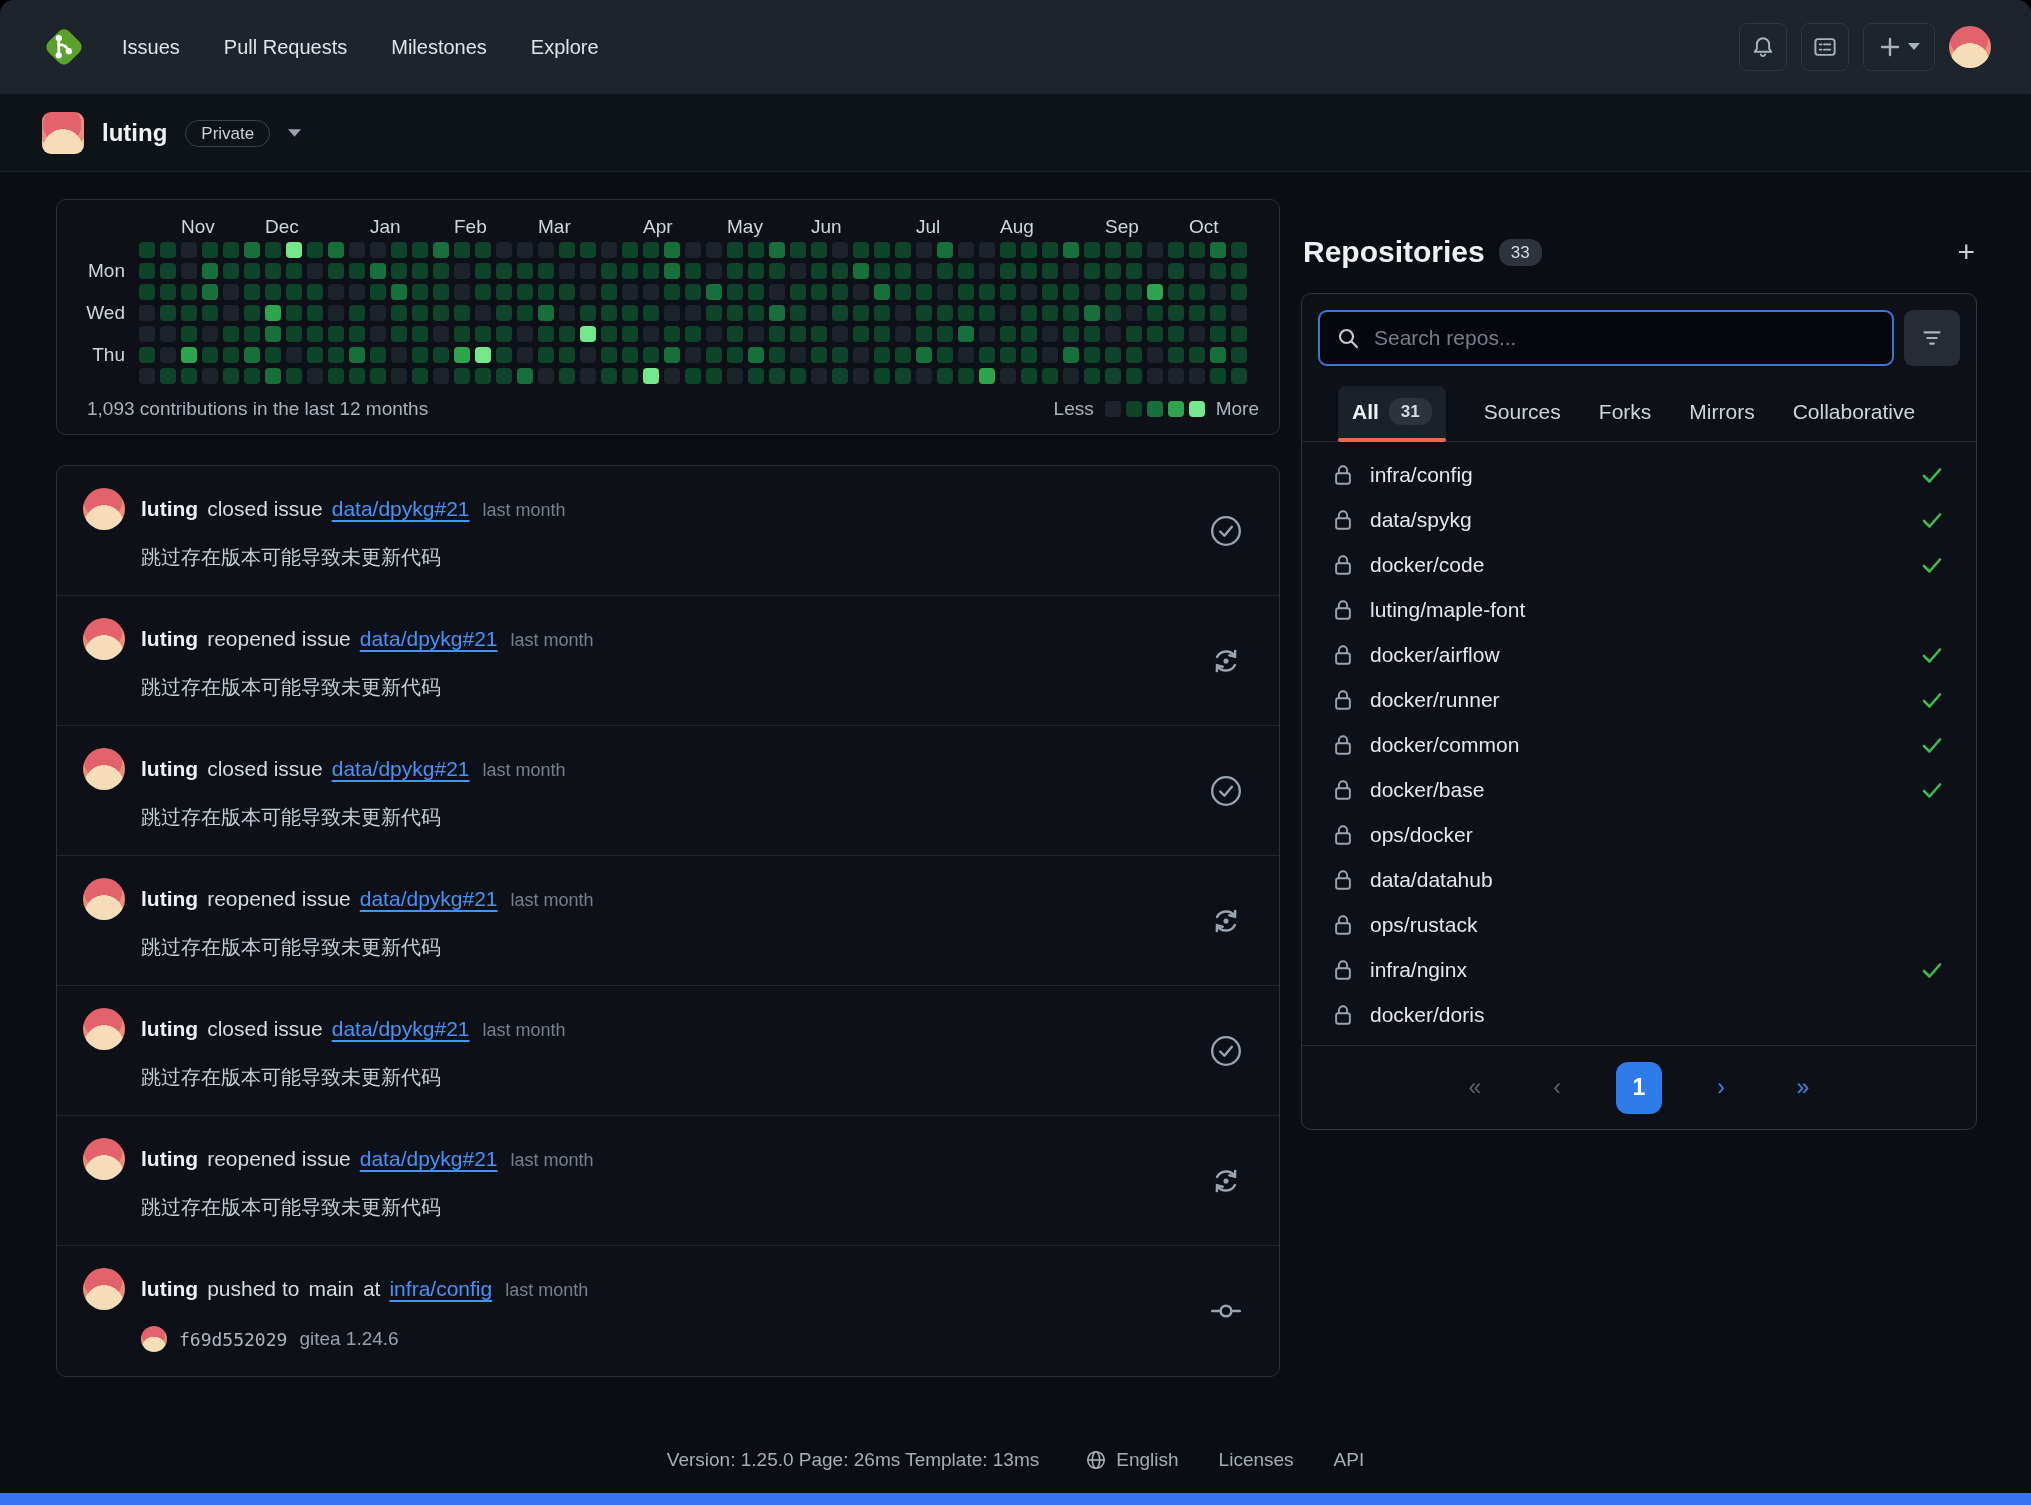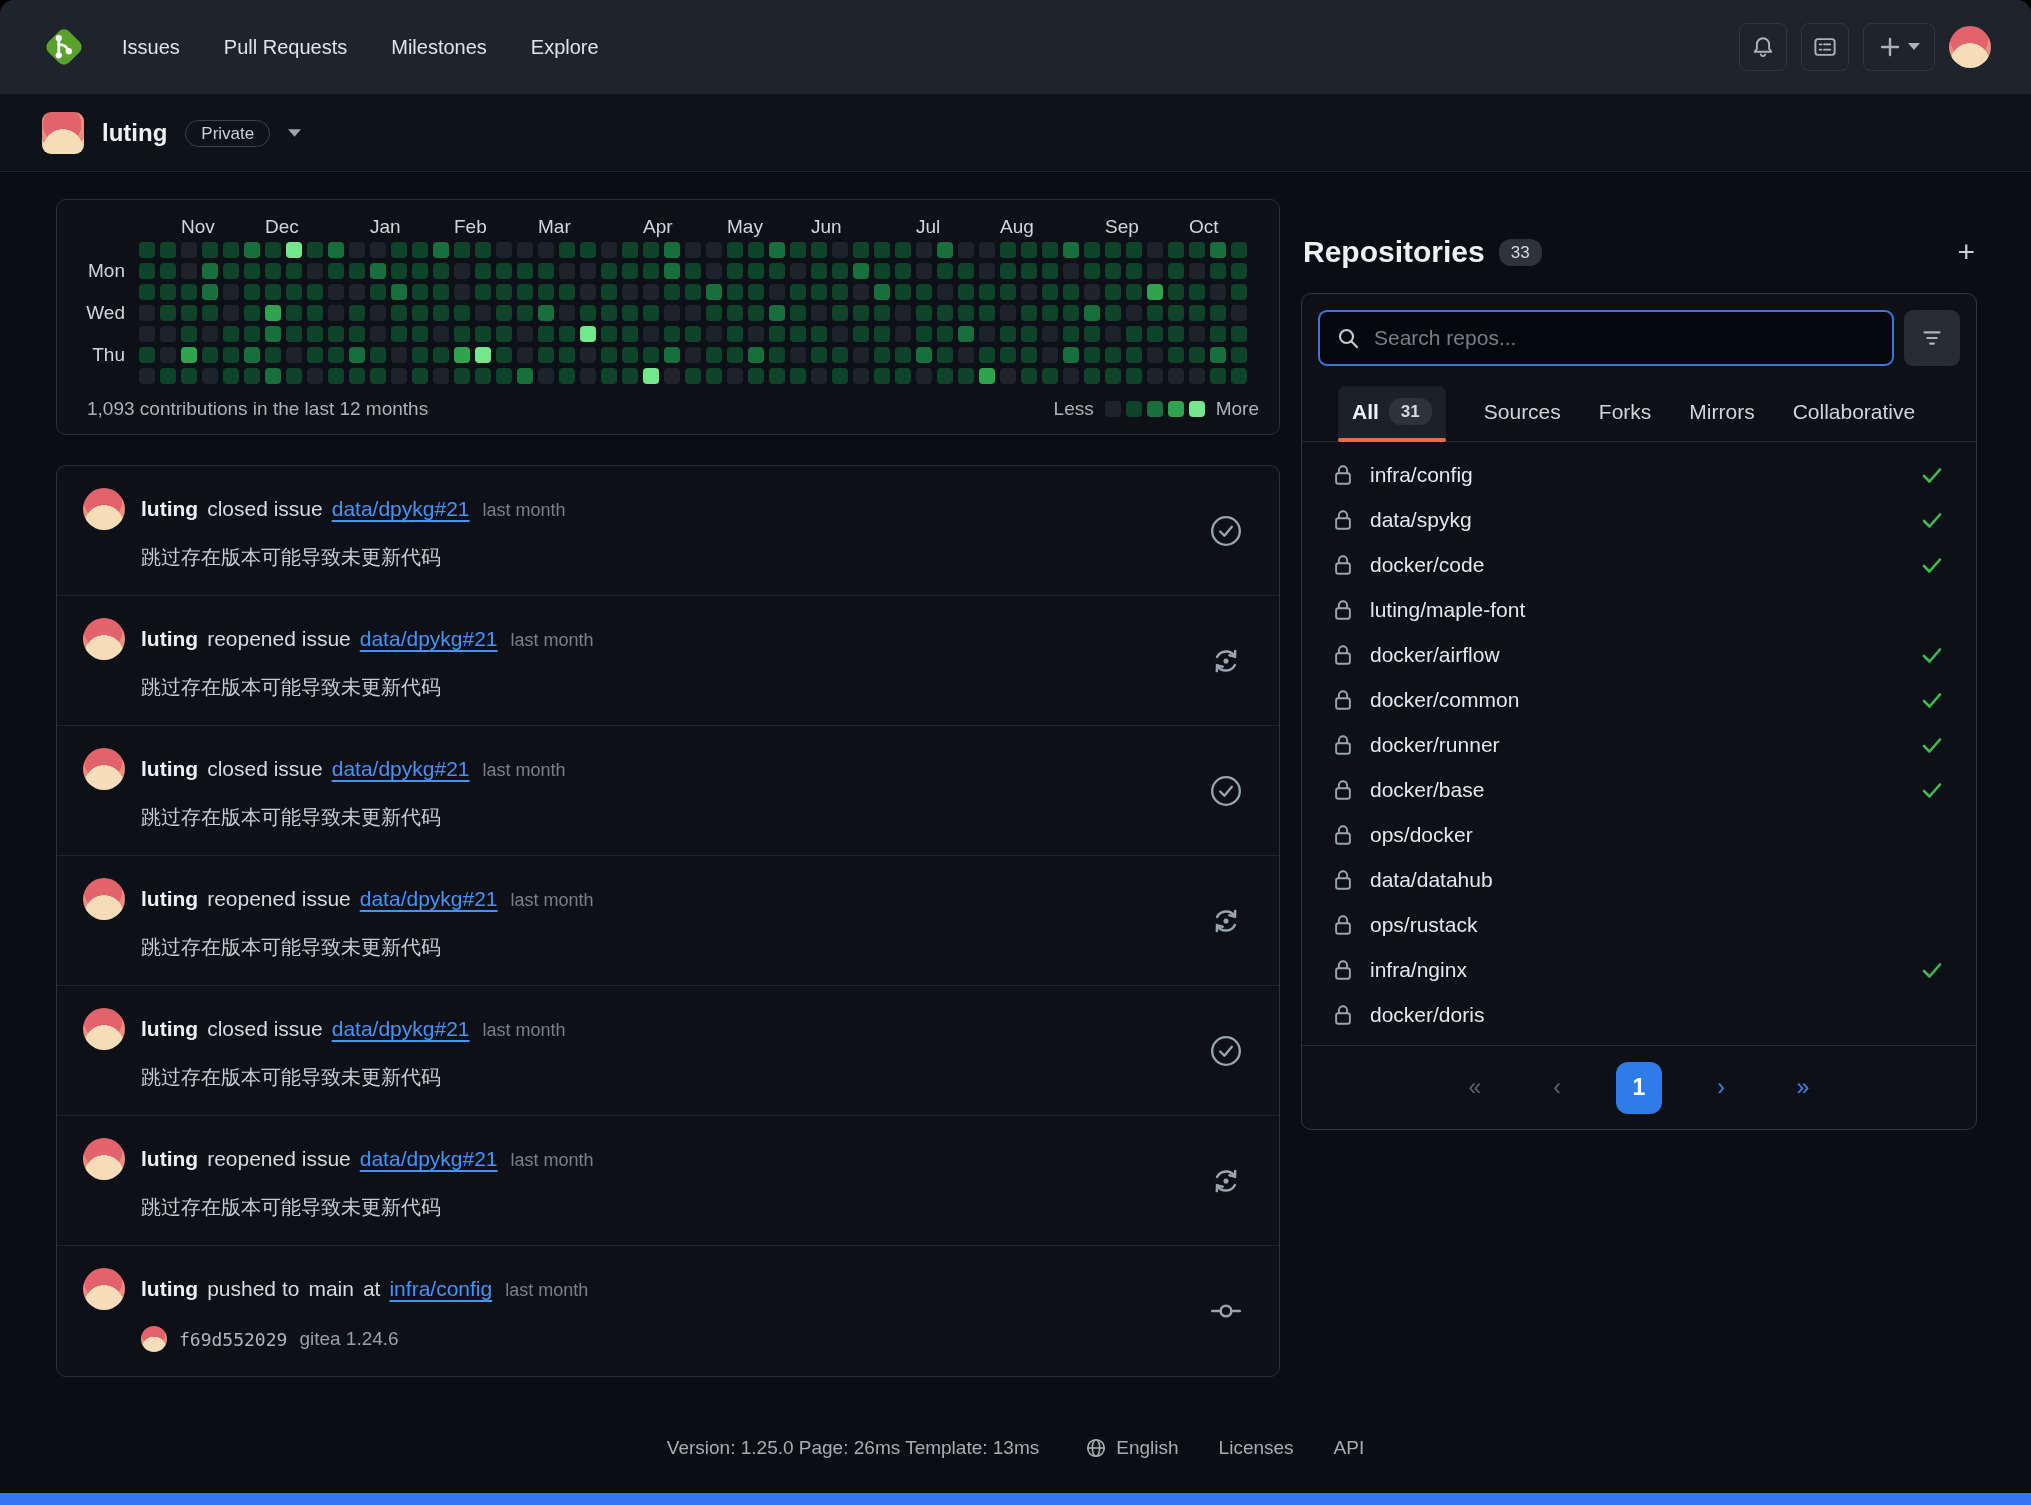--- a/index.html
+++ b/index.html
@@ -103,21 +103,21 @@
   .repo-check{margin-left:auto;color:#3fb950;display:flex;}
   .lock{color:#9aa4ae;display:flex;}
   .pagination{border-top:1px solid #242b32;height:84px;display:flex;align-items:center;justify-content:center;gap:36px;}
   .page-btn{min-width:46px;height:52px;display:flex;align-items:center;justify-content:center;
     font-size:23px;border-radius:12px;cursor:pointer;background:transparent;border:none;font-family:inherit;}
   .page-btn.disabled{color:#5c646e;cursor:default;}
   .page-btn.enabled{color:#3f83e8;}
   .page-btn.active{background:#2f7ce8;color:#fff;font-weight:bold;}
   
   .footer{margin-top:auto;display:flex;align-items:center;justify-content:center;gap:46px;
-    padding:26px 0 34px 0;font-size:19px;color:#a5adb5;}
+    padding:26px 0 22px 0;font-size:19px;color:#a5adb5;}
   .footer-links{display:flex;align-items:center;gap:40px;}
   .footer-link{display:flex;align-items:center;gap:9px;color:#a5adb5;cursor:pointer;}
   .bottom-bar{flex:0 0 12px;height:12px;background:#3574f0;}
   svg{display:block;}
 </style>
 </head>
 <body>
 
 <div class="window">
 
@@ -852,35 +852,35 @@
                 </svg>
               </span>
             </div>
             <div class="repo-row">
               <span class="lock">
                 <svg width="22" height="24" viewBox="0 0 24 26" stroke="currentColor" stroke-width="2.1" fill="none" stroke-linejoin="round">
                   <rect x="4.5" y="11" width="15" height="11.5" rx="2.5"></rect>
                   <path d="M7.5 11 V8 a4.5 4.5 0 0 1 9 0 V11"></path>
                 </svg>
               </span>
-              <span class="repo-name">docker/common</span>
+              <span class="repo-name">docker/runner</span>
               <span class="repo-check">
                 <svg width="24" height="24" viewBox="0 0 24 24" stroke="currentColor" stroke-width="2.6" fill="none" stroke-linecap="round" stroke-linejoin="round">
                   <polyline points="4,13 9.5,18.5 20,6.5"></polyline>
                 </svg>
               </span>
             </div>
             <div class="repo-row">
               <span class="lock">
                 <svg width="22" height="24" viewBox="0 0 24 26" stroke="currentColor" stroke-width="2.1" fill="none" stroke-linejoin="round">
                   <rect x="4.5" y="11" width="15" height="11.5" rx="2.5"></rect>
                   <path d="M7.5 11 V8 a4.5 4.5 0 0 1 9 0 V11"></path>
                 </svg>
               </span>
-              <span class="repo-name">docker/runner</span>
+              <span class="repo-name">docker/common</span>
               <span class="repo-check">
                 <svg width="24" height="24" viewBox="0 0 24 24" stroke="currentColor" stroke-width="2.6" fill="none" stroke-linecap="round" stroke-linejoin="round">
                   <polyline points="4,13 9.5,18.5 20,6.5"></polyline>
                 </svg>
               </span>
             </div>
             <div class="repo-row">
               <span class="lock">
                 <svg width="22" height="24" viewBox="0 0 24 26" stroke="currentColor" stroke-width="2.1" fill="none" stroke-linejoin="round">
                   <rect x="4.5" y="11" width="15" height="11.5" rx="2.5"></rect>

